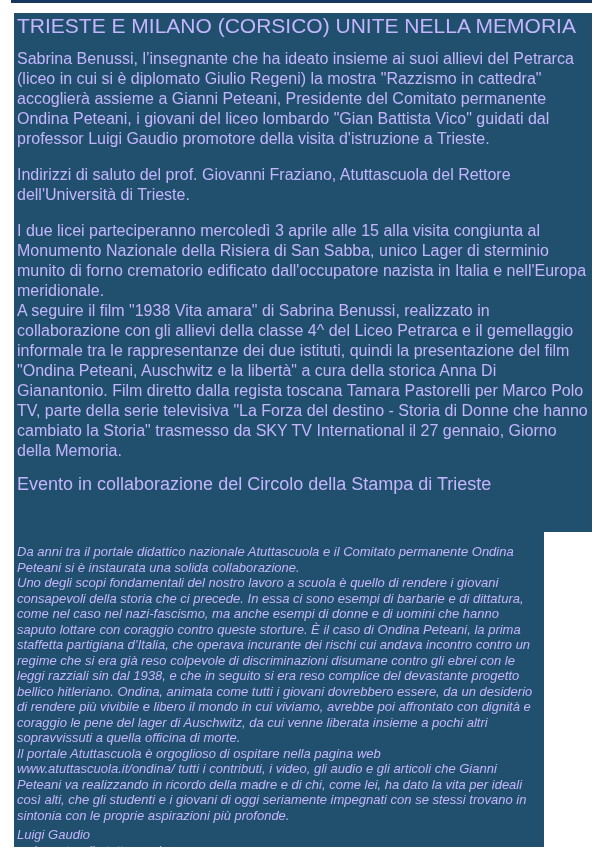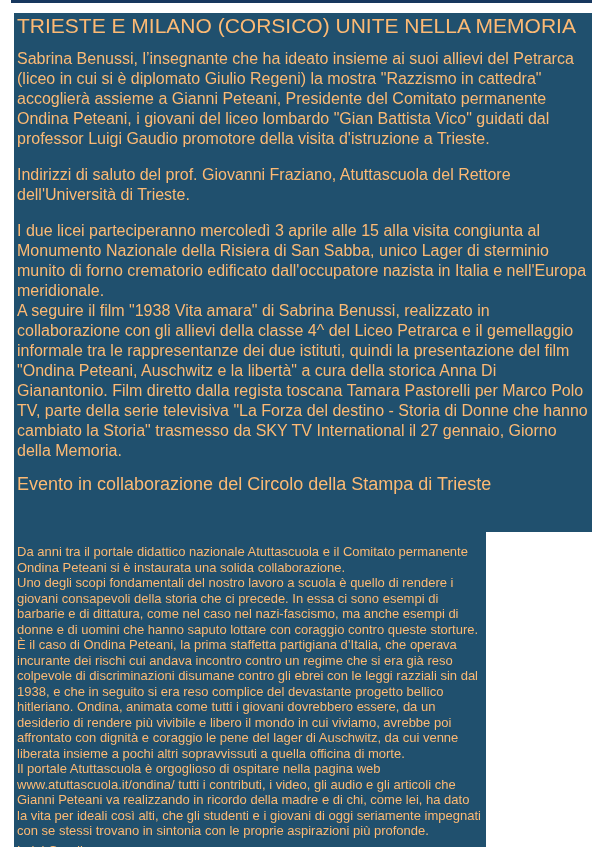--- a/index.html
+++ b/index.html
@@ -19,38 +19,39 @@
     position: absolute;
     left: 11px;
     top: 0;
     width: 581px;
     height: 3px;
     background: #17375e;
   }
   .panel {
     position: absolute;
     background: #20506e;
-    color: #fdba74;
+    color: #c4b5fd;
     overflow: hidden;
     box-sizing: border-box;
     cursor: text;
   }
   .panel-main {
     left: 14px;
     top: 13px;
     width: 578px;
     height: 519px;
     padding: 2px 2px 0 3px;
   }
   .panel-lower {
     left: 14px;
     top: 532px;
-    width: 472px;
+    width: 530px;
     height: 315px;
     padding: 12px 3px 10px 3px;
+    font-style: italic;
   }
   .doc-title {
     margin: 0 0 12px 0;
     font-size: 21px;
     line-height: 22px;
     font-weight: normal;
     letter-spacing: 0;
   }
   .para {
     margin: 8px 0 16px 0;

